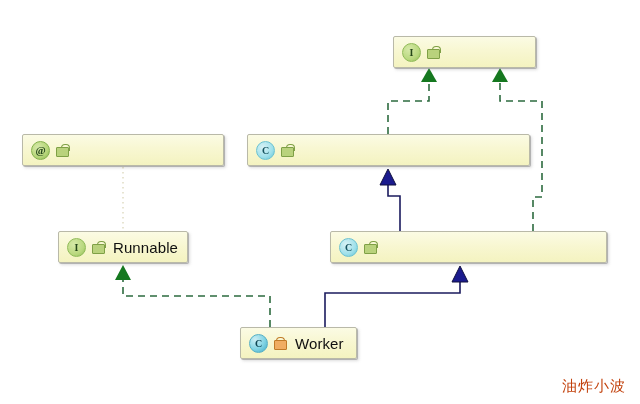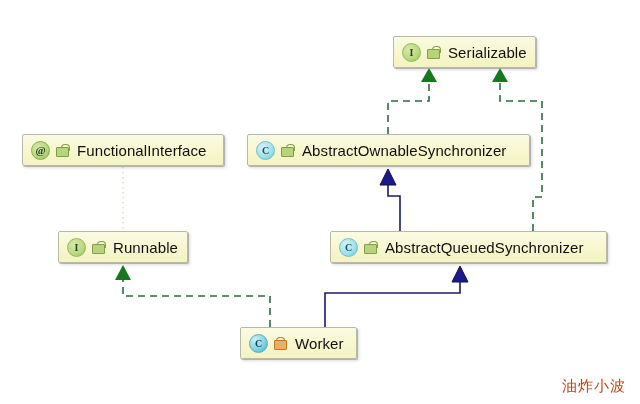--- a/index.html
+++ b/index.html
@@ -174,53 +174,49 @@
   </g>
 </svg>
 
 <div id="nodes">
     <div class="node" style="left: 393px; top: 36px; width: 143px; height: 32px;">
       <span class="kind-icon kind-interface">I</span>
       <span class="lock lock-open">
         <span class="shackle"></span>
         <span class="body"></span>
       </span>
-      <span class="label">Serializable</span>
     </div>
     <div class="node" style="left: 22px; top: 134px; width: 202px; height: 32px;">
       <span class="kind-icon kind-annotation">@</span>
       <span class="lock lock-open">
         <span class="shackle"></span>
         <span class="body"></span>
       </span>
-      <span class="label">FunctionalInterface</span>
     </div>
     <div class="node" style="left: 247px; top: 134px; width: 283px; height: 32px;">
       <span class="kind-icon kind-class">C</span>
       <span class="lock lock-open">
         <span class="shackle"></span>
         <span class="body"></span>
       </span>
-      <span class="label">AbstractOwnableSynchronizer</span>
     </div>
     <div class="node" style="left: 58px; top: 231px; width: 130px; height: 32px;">
       <span class="kind-icon kind-interface">I</span>
       <span class="lock lock-open">
         <span class="shackle"></span>
         <span class="body"></span>
       </span>
       <span class="label">Runnable</span>
     </div>
     <div class="node" style="left: 330px; top: 231px; width: 277px; height: 32px;">
       <span class="kind-icon kind-class">C</span>
       <span class="lock lock-open">
         <span class="shackle"></span>
         <span class="body"></span>
       </span>
-      <span class="label">AbstractQueuedSynchronizer</span>
     </div>
     <div class="node" style="left: 240px; top: 327px; width: 117px; height: 32px;">
       <span class="kind-icon kind-class-inner">C</span>
       <span class="lock lock-closed">
         <span class="shackle"></span>
         <span class="body"></span>
       </span>
       <span class="label">Worker</span>
     </div>
   </div>

